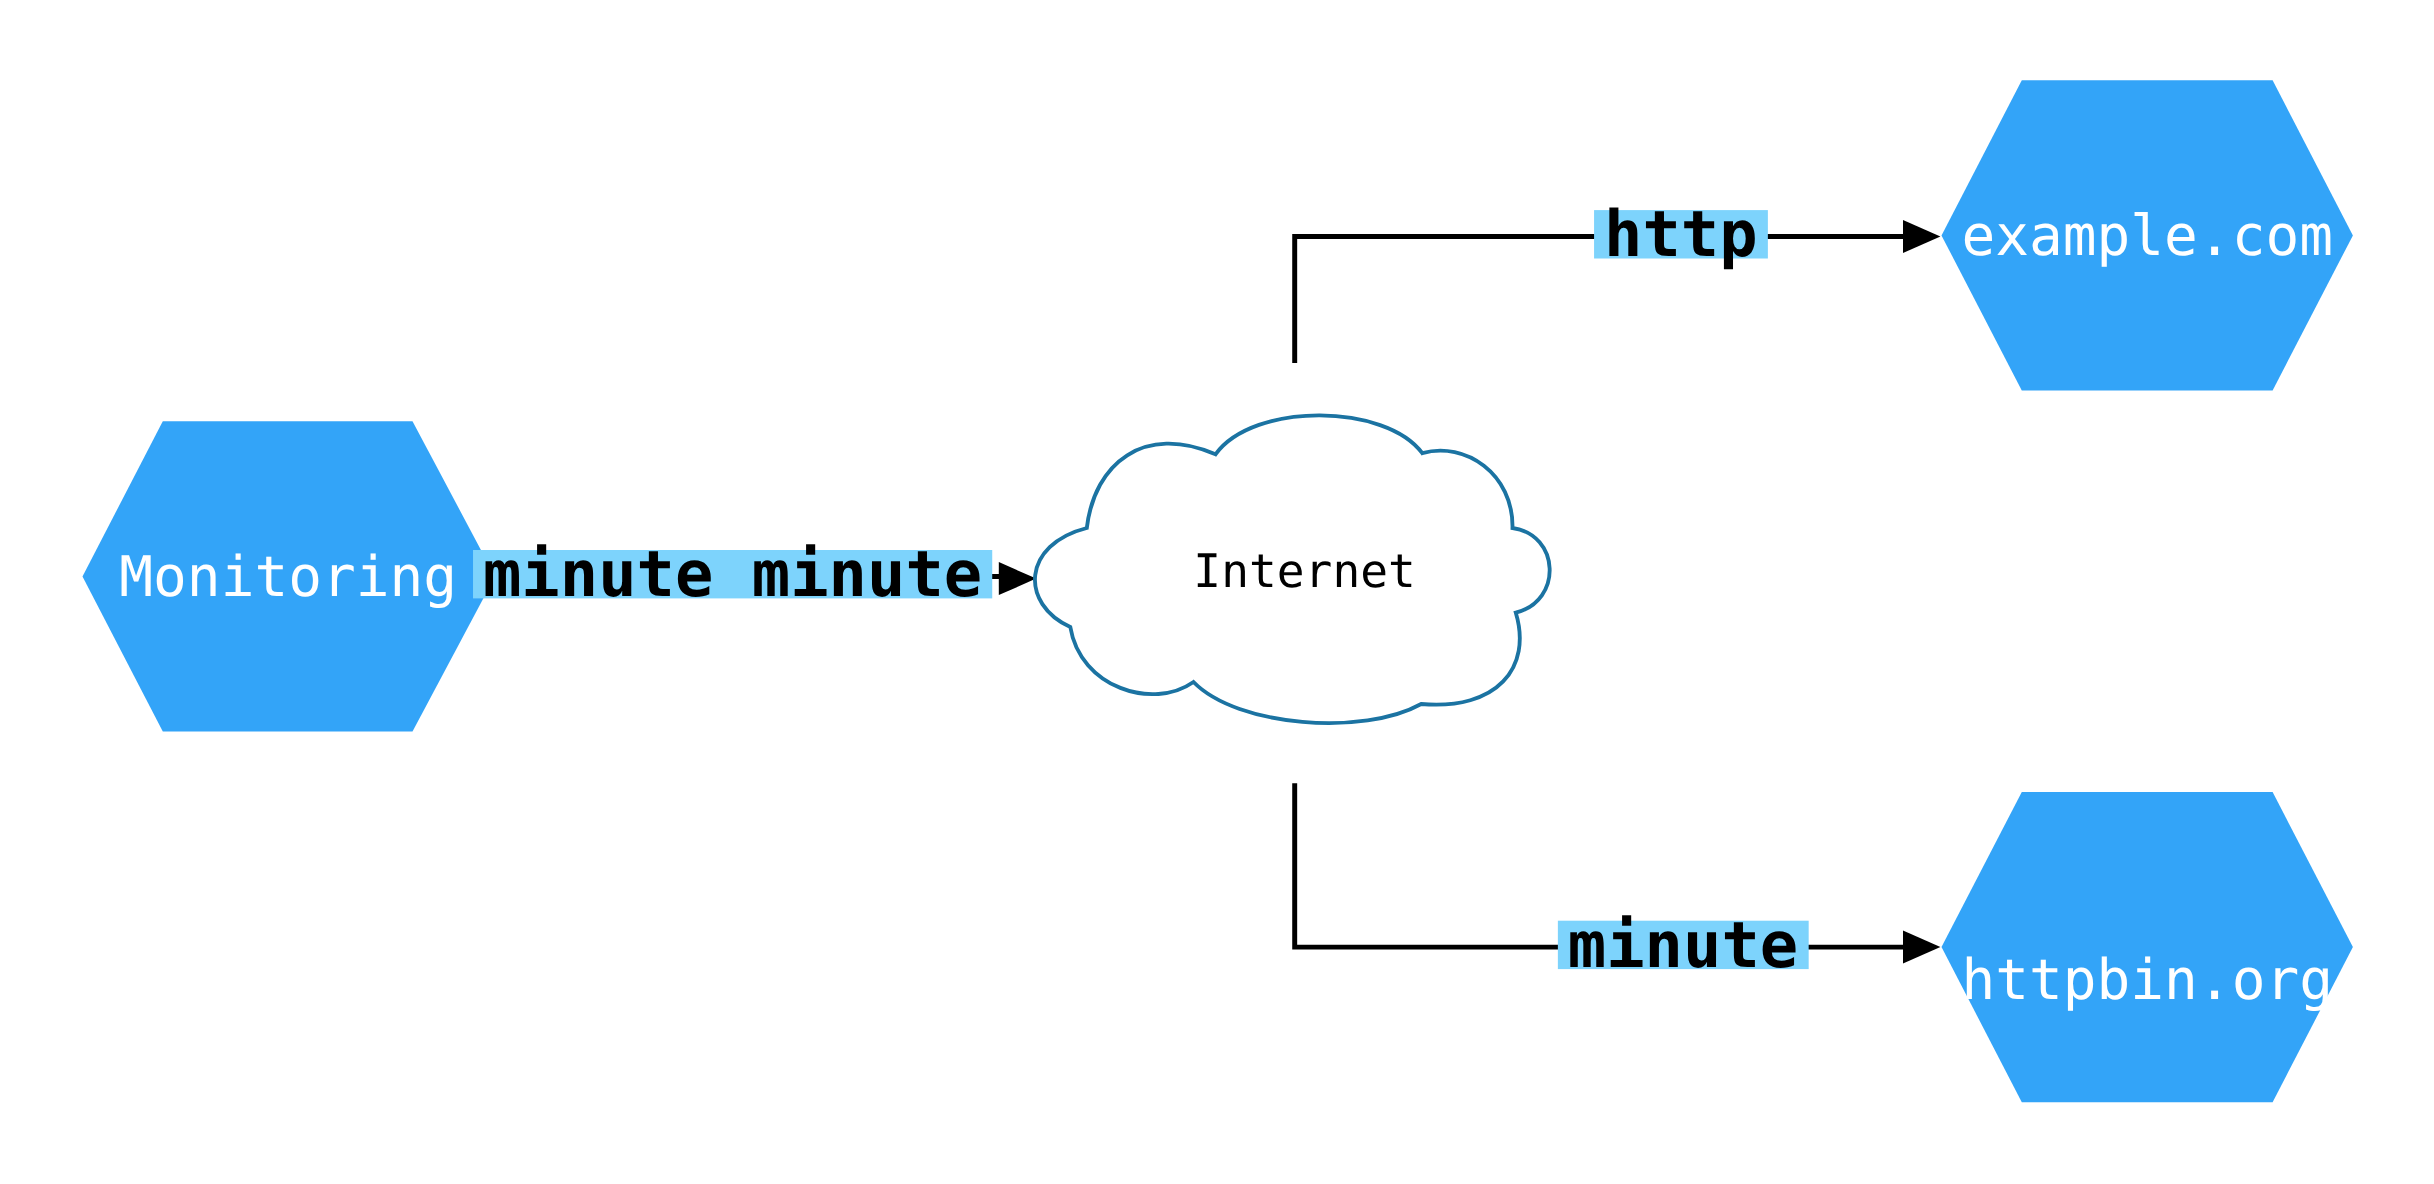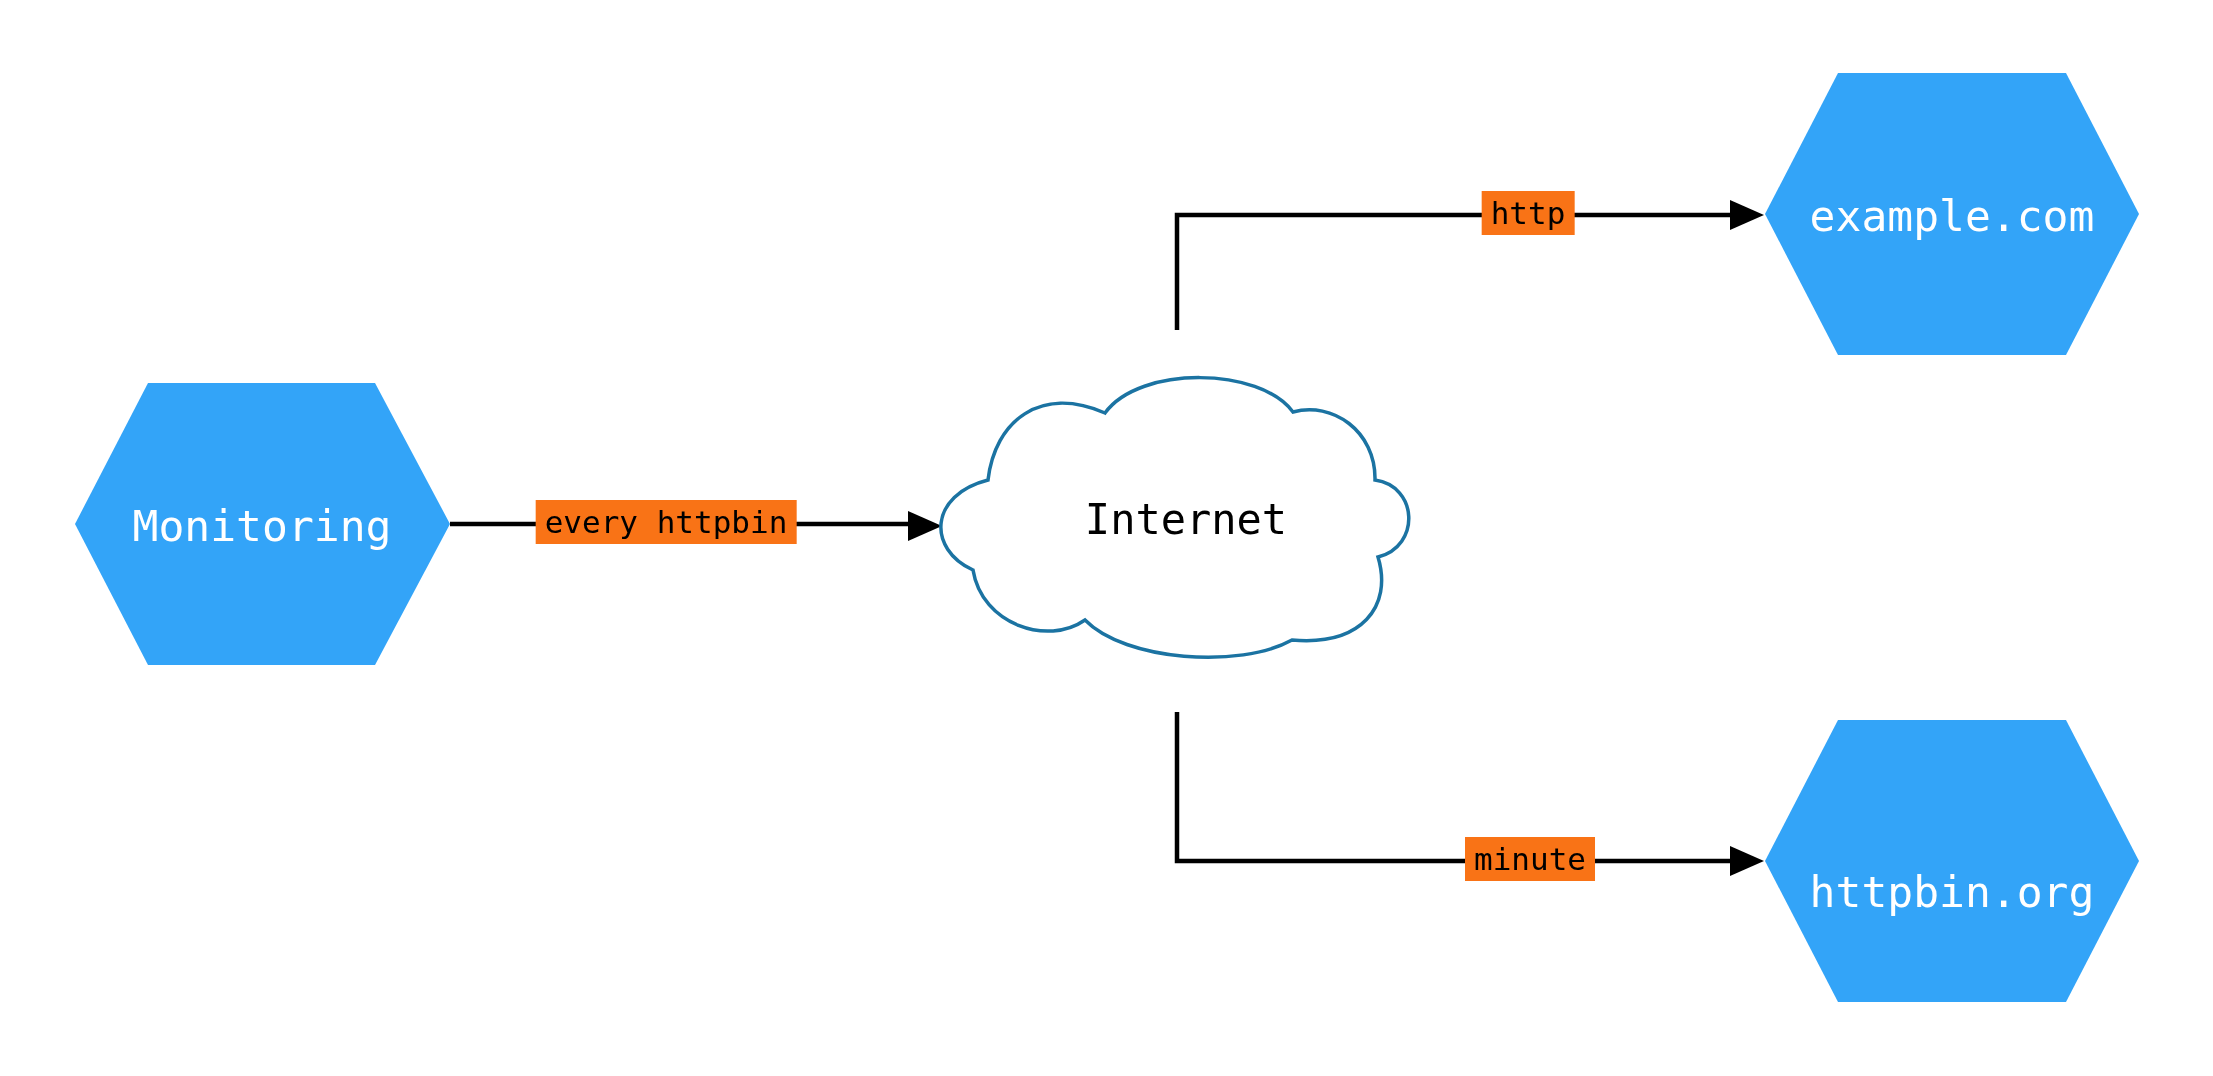--- a/index.html
+++ b/index.html
@@ -17,43 +17,44 @@
   }
   .canvas svg {
     position: absolute;
     left: 0;
     top: 0;
   }
   .node-label {
     position: absolute;
     transform: translate(-50%, -50%);
     color: #ffffff;
-    font-size: 43px;
+    font-size: 51px;
     line-height: 46px;
     text-align: center;
     white-space: pre;
   }
   .node-label span { display: block; }
   .cloud-label {
     position: absolute;
     transform: translate(-50%, -50%);
     color: #000000;
     font-size: 42px;
     line-height: 43px;
     white-space: pre;
   }
   .edge-label {
     position: absolute;
     transform: translate(-50%, -50%);
-    background: #f97316;
+    background: #7dd3fc;
     color: #000000;
-    font-size: 31px;
+    font-size: 58px;
     line-height: 44px;
     padding: 0 9px;
     white-space: pre;
+    font-weight: bold;
   }
 </style>
 </head>
 <body>
 
 <div class="canvas">
 
   <svg width="2213" height="1076" viewBox="0 0 2213 1076">
 
     <line x1="450" y1="524" x2="912" y2="524" stroke="#000000" stroke-width="4.5"></line>
@@ -87,19 +88,19 @@
   <div class="node-label" style="left:262px; top:526px;text-align:right;">
     <span>Monitoring</span>
   </div>
 
   <div class="cloud-label" style="left:1186px; top:519px;">Internet</div>
 
   <div class="node-label" style="left:1952px; top:216px;">example.com</div>
 
   <div class="node-label" style="left:1952px; top:863px;margin-top:29px;">httpbin.org</div>
 
-  <div class="edge-label" style="left:666px; top:522px;">every httpbin</div>
+  <div class="edge-label" style="left:666px; top:522px;">minute minute</div>
 
   <div class="edge-label" style="left:1528px; top:213px;">http</div>
 
   <div class="edge-label" style="left:1530px; top:859px;">minute</div>
 
 </div>
 
 </body></html>

